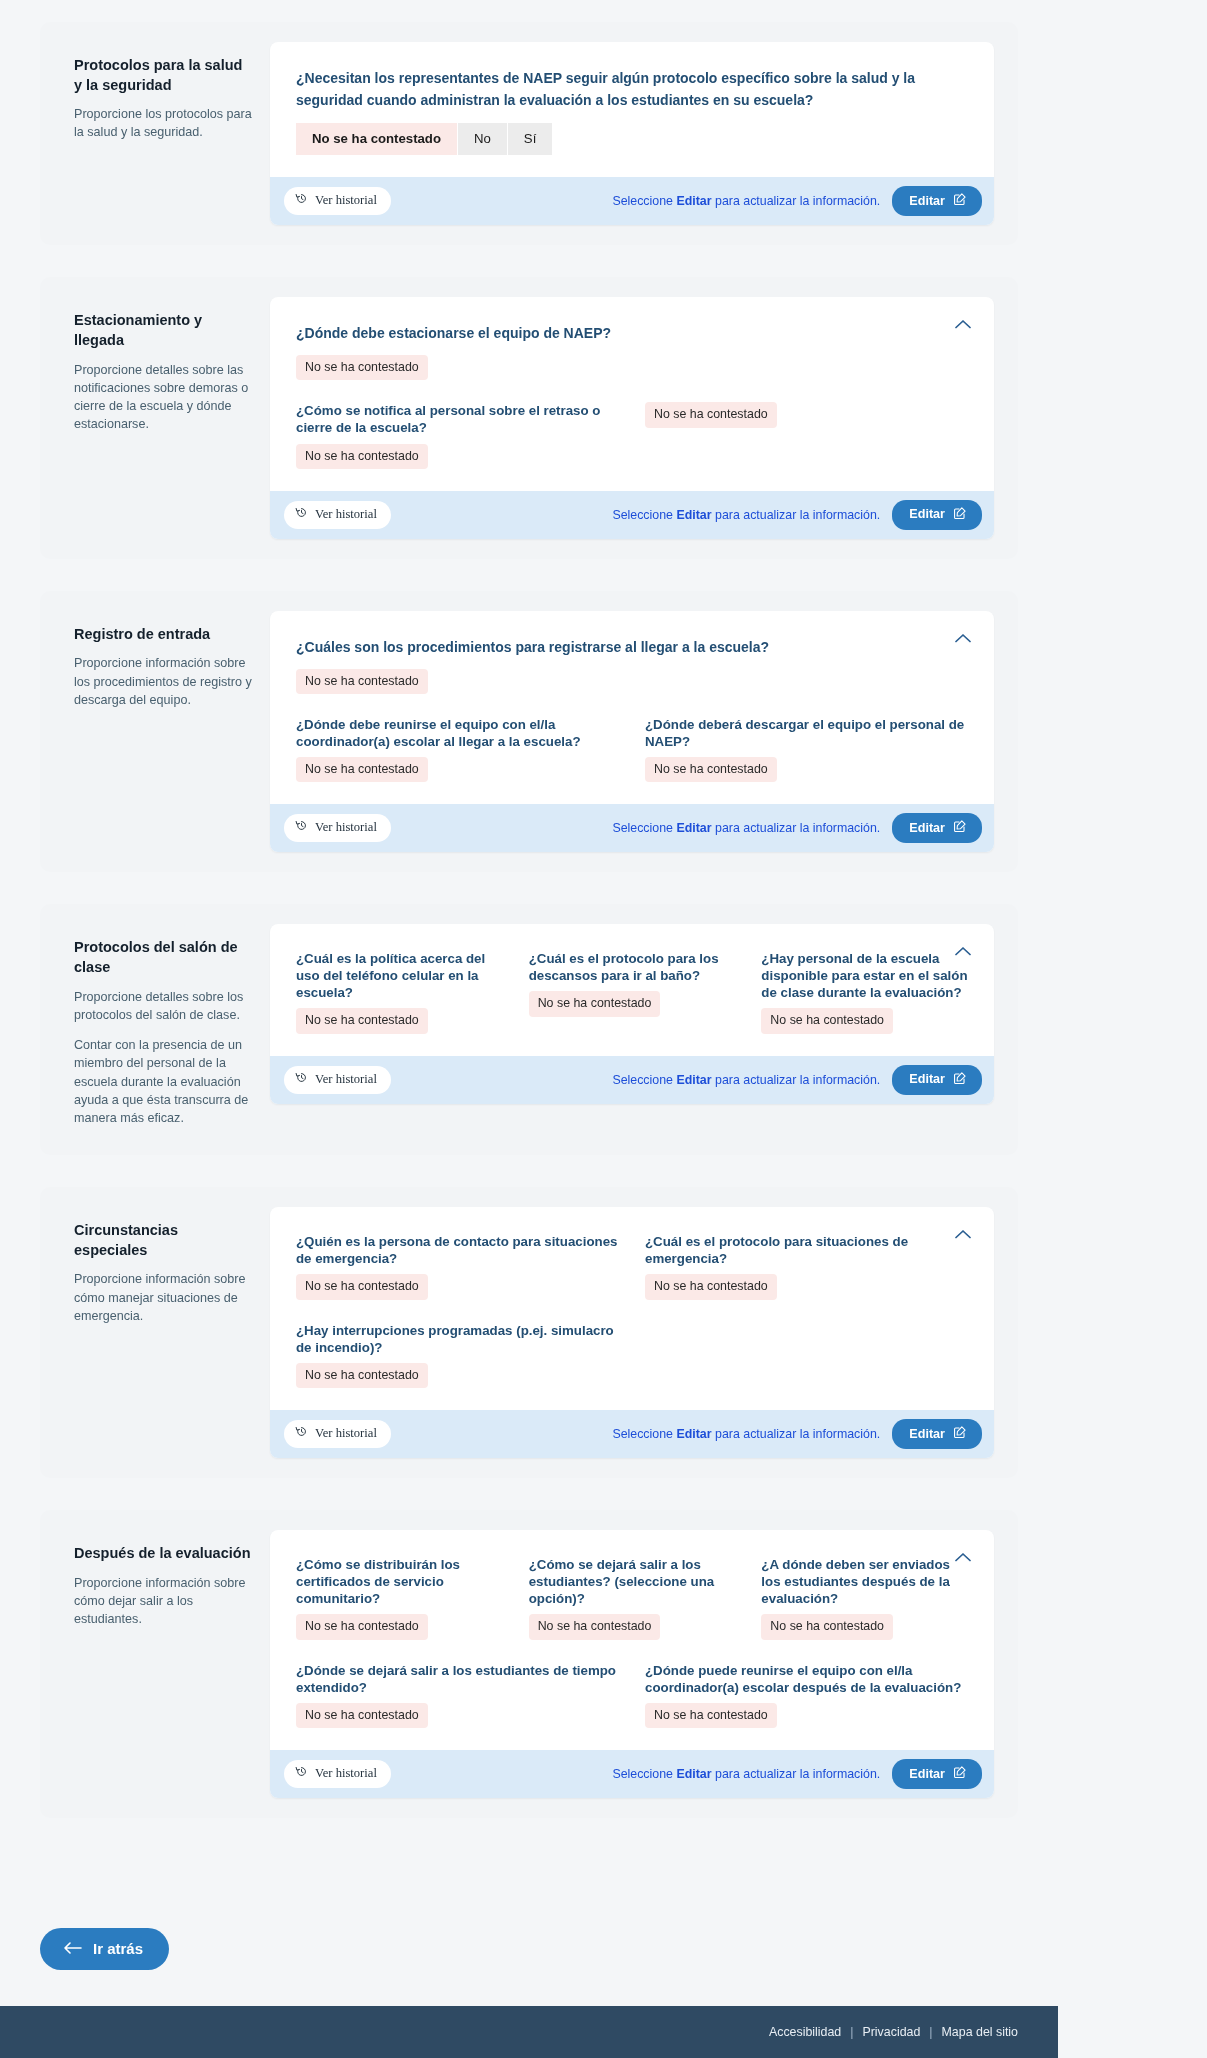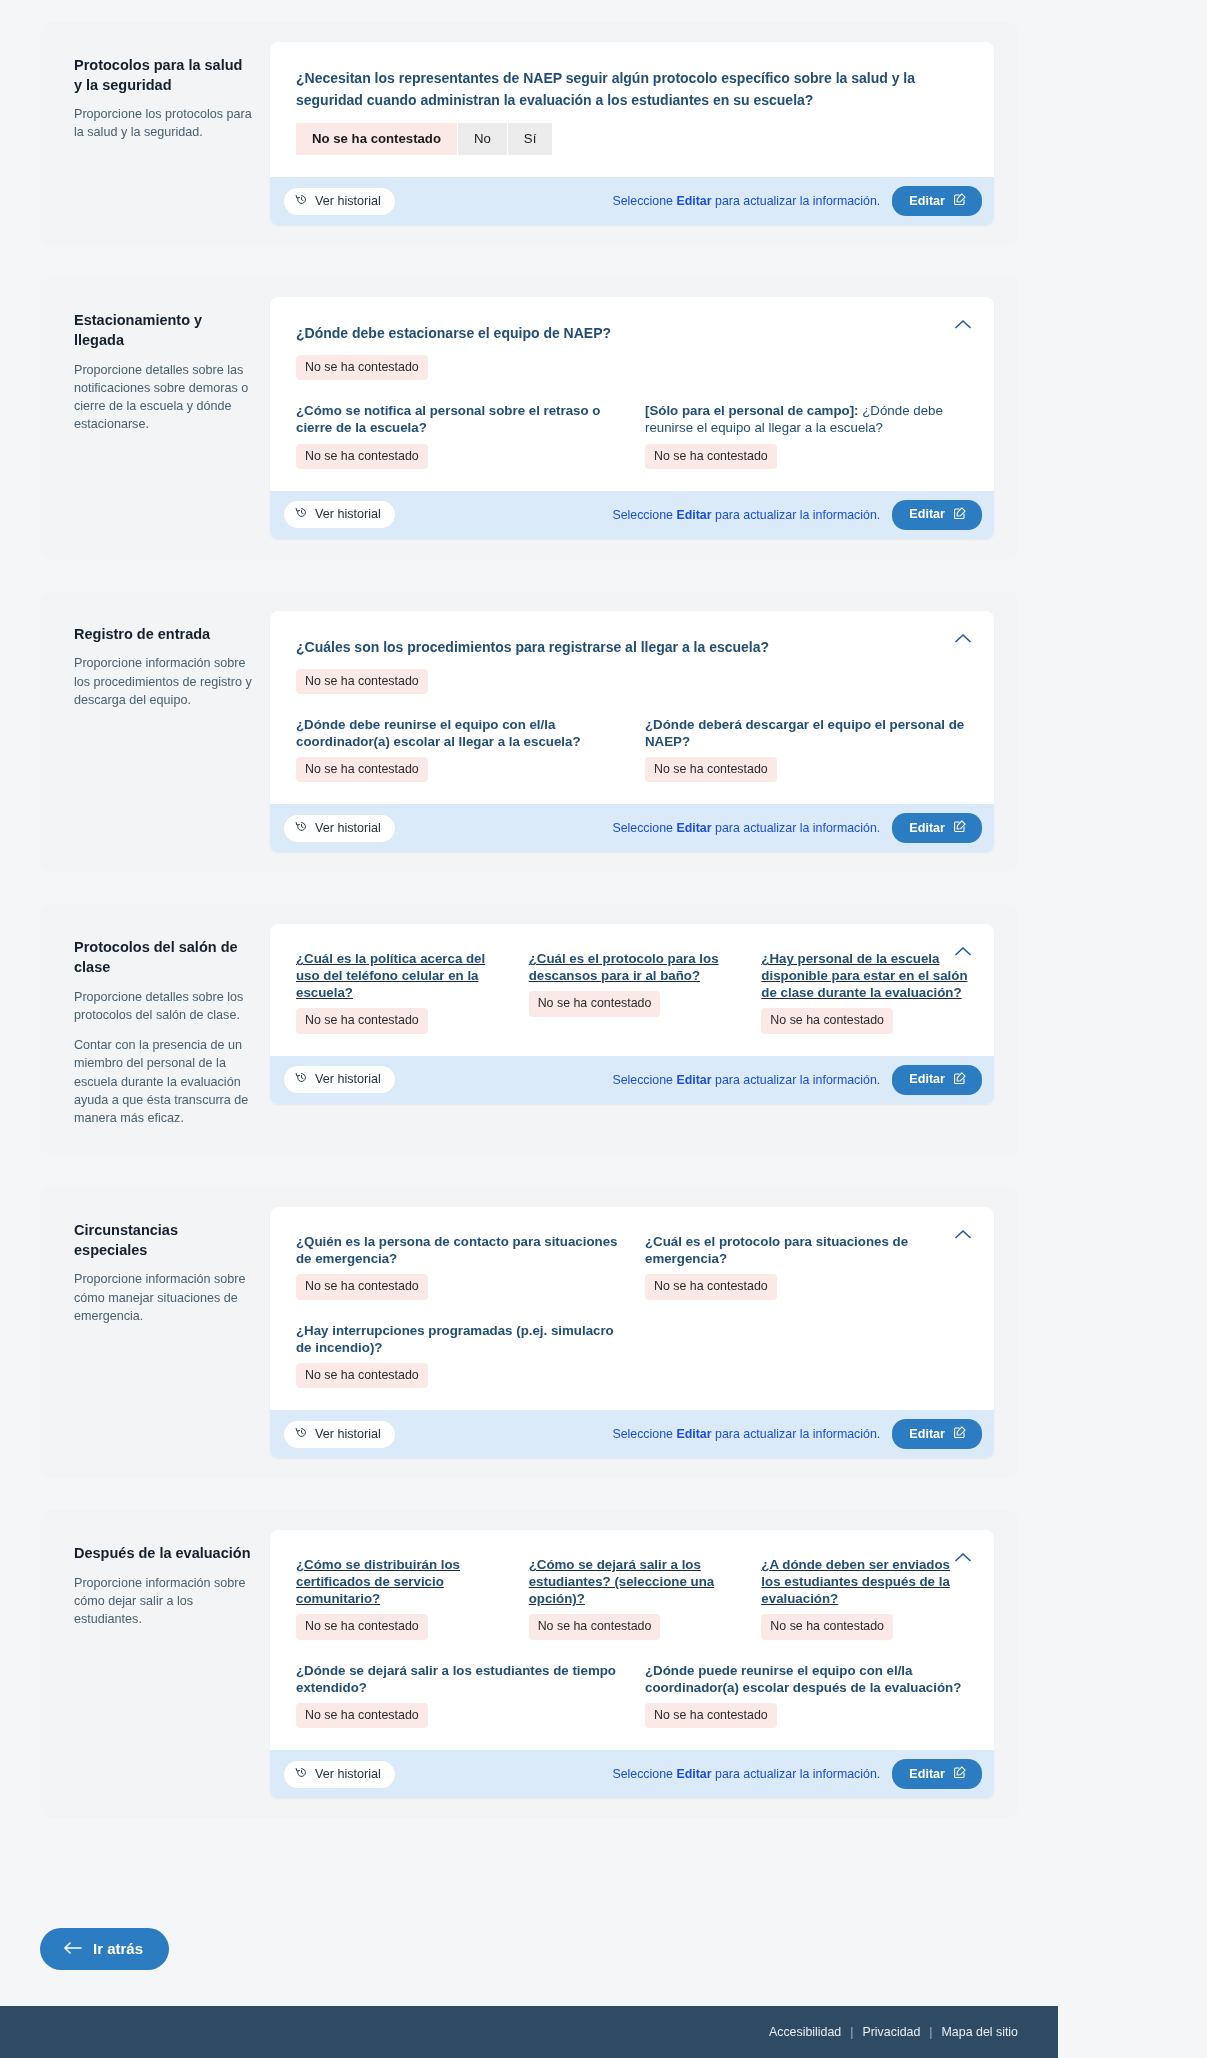--- a/index.html
+++ b/index.html
@@ -79,21 +79,21 @@
   
   .qrow {
     display: flex;
     gap: 26px;
     margin-bottom: 22px;
   }
   .qrow:last-child { margin-bottom: 0; }
   .qcol { min-width: 0; }
   .qcol.c1 { flex: 1 1 100%; }
   .qcol.c2 { flex: 1 1 50%; }
-  .qcol.c3 { flex: 1 1 33.33%; text-decoration: underline; }
+  .qcol.c3 { flex: 1 1 33.33%; }
 
   .q-label {
     font-size: 13.3px;
     font-weight: bold;
     line-height: 1.28;
     color: #234e73;
     margin: 0 0 7px 0;
   }
   .q-label.wide {
     font-size: 14px;
@@ -147,21 +147,21 @@
     display: inline-flex;
     align-items: center;
     gap: 7px;
     background: #ffffff;
     border: none;
     border-radius: 14px;
     padding: 5px 14px 6px 11px;
     font-size: 12.6px;
     color: #25333f;
     cursor: pointer;
-    font-family: Liberation Sans, sans-serif;
+    font-family: Liberation Serif, serif;
   }
   .footer-right {
     display: flex;
     align-items: center;
     gap: 12px;
   }
   .footer-hint {
     font-size: 12.4px;
     color: #1d4ed8;
   }
@@ -276,21 +276,21 @@
             <button class="collapse-toggle">
               <svg width="16" height="10" viewBox="0 0 16 10" fill="none">
                 <path d="M1 8.5L8 2L15 8.5" stroke="#2b5f92" stroke-width="1.7" stroke-linecap="round" stroke-linejoin="round"></path>
               </svg>
             </button>
             <div class="qrow">
               <div class="qcol c1"><div class="q-label wide">¿Dónde debe estacionarse el equipo de NAEP?</div><span class="badge-unanswered">No se ha contestado</span></div>
             </div>
             <div class="qrow">
               <div class="qcol c2"><div class="q-label">¿Cómo se notifica al personal sobre el retraso o cierre de la escuela?</div><span class="badge-unanswered">No se ha contestado</span></div>
-              <div class="qcol c2"><div class="q-label"><b>[Sólo para el personal de campo]:</b> <span class="plain" style="font-weight:normal">¿Dónde debe reunirse el equipo al llegar a la escuela?</span></div><span class="badge-unanswered">No se ha contestado</span></div>
+              <div class="qcol c2"><span class="badge-unanswered">No se ha contestado</span></div>
             </div>
           </div>
           <div class="card-footer">
             <button class="history-pill">
               <span><svg width="13" height="13" viewBox="0 0 16 16" fill="none">
                   <path d="M8 3.2a4.8 4.8 0 1 1-4.5 3.2" stroke="#25333f" stroke-width="1.2" stroke-linecap="round"></path>
                   <path d="M1.4 3.0l.9 3.3 3.3-.9" stroke="#25333f" stroke-width="1.2" stroke-linecap="round" stroke-linejoin="round"></path>
                   <path d="M8 5.6V8.2l1.9 1.1" stroke="#25333f" stroke-width="1.2" stroke-linecap="round" stroke-linejoin="round"></path>
                 </svg></span>
               <span>Ver historial</span>

